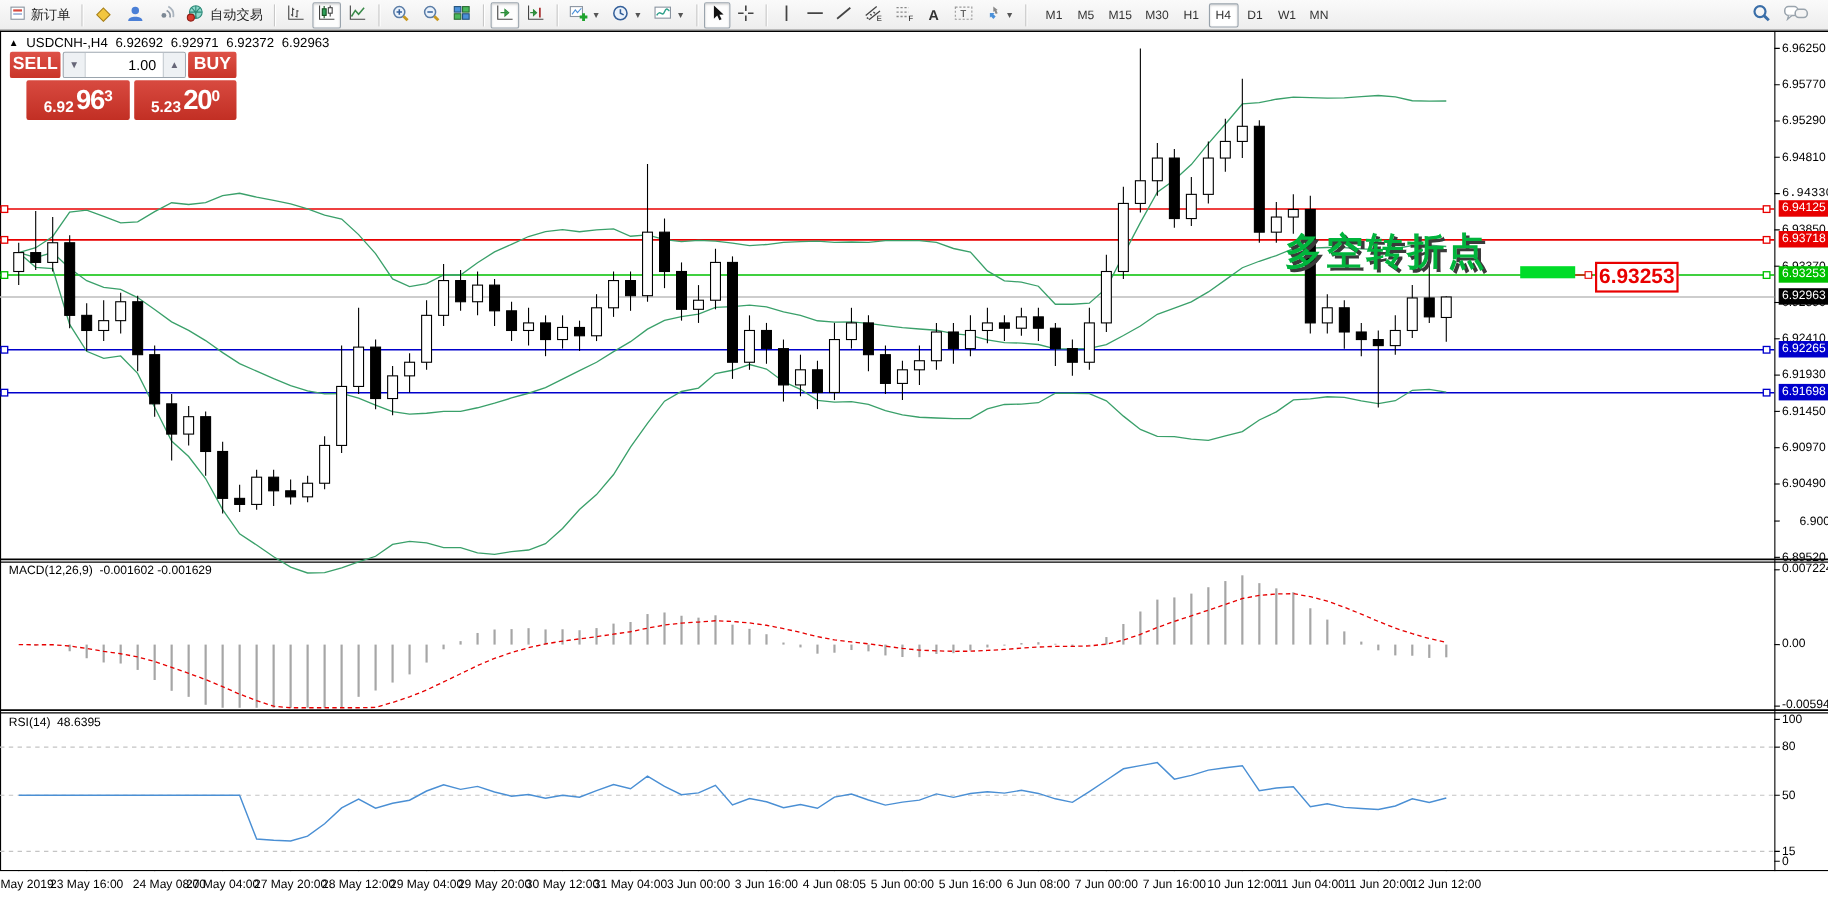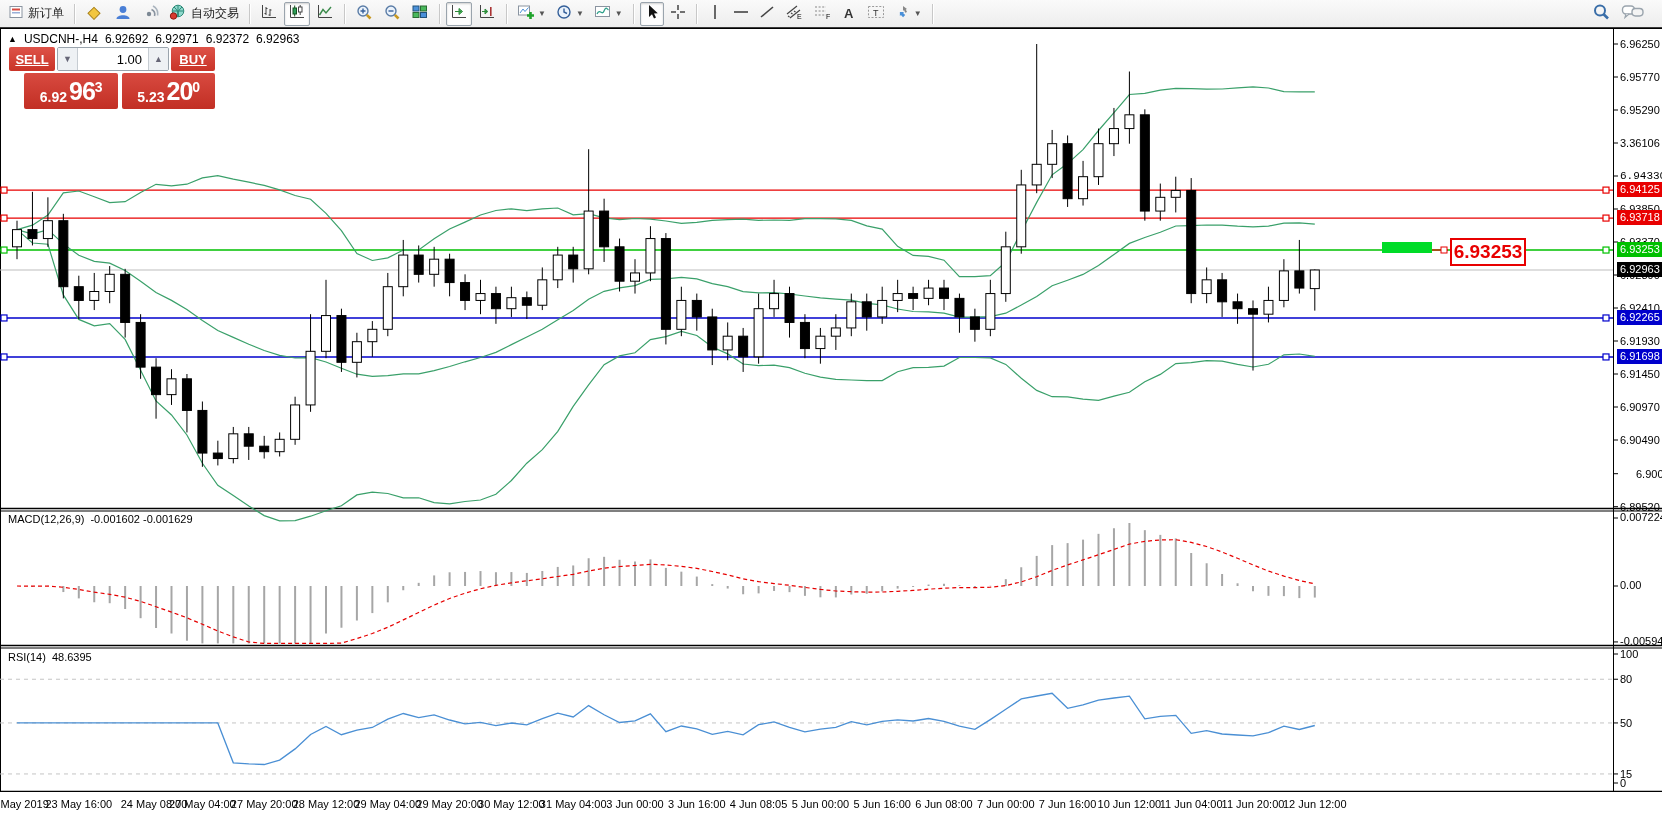--- a/index.html
+++ b/index.html
@@ -32,22 +32,22 @@
   
   .tick-label{position:absolute;left:1620px;font-size:11px;color:#000;height:14px;line-height:14px;}
   .lvl-label{position:absolute;left:1617px;width:45px;font-size:11px;height:15px;line-height:15px;color:#fff;padding-left:3px;}
   .sub-label{position:absolute;left:1620px;font-size:11px;color:#000;height:13px;line-height:13px;}
   .time-label{position:absolute;top:6px;font-size:11px;color:#000;transform:translateX(-50%);white-space:nowrap;}
   #time-axis{position:absolute;left:0;top:764px;width:1662px;height:24px;background:#fff;}
 
   
   .trade-panel{position:absolute;left:9px;top:19px;width:206px;}
   .tp-row1{display:flex;height:24px;}
-  .btn-red{background:linear-gradient(#de5248,#c93428);color:#fff;font-size:13px;font-weight:bold;border:none;border-radius:2px;
-           display:flex;align-items:center;justify-content:center;text-decoration:underline;}
+  .btn-red{background:linear-gradient(#de5248,#c93428);color:#fff;font-size:16px;font-weight:bold;border:none;border-radius:2px;
+           display:flex;align-items:center;justify-content:center;}
   .sell-btn{width:46px;margin-right:2px;}
   .buy-btn{width:44px;margin-left:2px;}
   .stepper{flex:1;display:flex;border:1px solid #9aa4ad;background:#fff;border-radius:2px;overflow:hidden;}
   .step-btn{width:20px;background:#eef1f4;border:none;color:#667;font-size:9px;display:flex;align-items:center;justify-content:center;}
   .step-btn.left{border-right:1px solid #c6ccd2;}
   .step-btn.right{border-left:1px solid #c6ccd2;}
   .vol-input{flex:1;border:none;outline:none;font-size:13px;text-align:right;padding-right:6px;color:#000;min-width:0;}
   .tp-row2{display:flex;margin-top:2px;height:36px;padding-left:15px;}
   .price-big{background:linear-gradient(#d84a40,#c22f24);color:#fff;border-radius:2px;display:flex;align-items:flex-end;justify-content:center;padding:0 4px 1px 4px;}
   .price-sell{width:100px;margin-right:2px;}
@@ -285,20 +285,31 @@
       <span>
         <svg width="16" height="16">
             <path d="M4 10 L7 13 L7 11.5 L10 11.5 L10 8.5 L7 8.5 L7 7 Z" fill="#4a90d9" transform="rotate(45 7 10)"></path>
             <path d="M8 2 L12 5 L10.8 5.4 L12 8 L10.2 8.7 L9 6 L8 7 Z" fill="#888"></path>
           </svg>
       </span>
       <span class="dd">▼</span>
     </button>
     <span class="sep"></span>
 
+    <div class="tf-group" id="tf-group">
+        <button class="tf-btn">M1</button>
+        <button class="tf-btn">M5</button>
+        <button class="tf-btn">M15</button>
+        <button class="tf-btn">M30</button>
+        <button class="tf-btn">H1</button>
+        <button class="tf-btn active">H4</button>
+        <button class="tf-btn">D1</button>
+        <button class="tf-btn">W1</button>
+        <button class="tf-btn">MN</button>
+      </div>
 
     <div class="tool-right">
       <button class="tb">
         <span>
           <svg width="19" height="18">
               <circle cx="8" cy="7.5" r="5" fill="none" stroke="#3a6ea8" stroke-width="2"></circle>
               <path d="M11.6 11.2 L16 15.5" stroke="#3a6ea8" stroke-width="2.6"></path>
             </svg>
         </span>
       </button>
@@ -688,27 +699,28 @@
 
     <div class="pane-label" style="top:485px">
       <span>MACD(12,26,9)</span>
       <span>-0.001602 -0.001629</span>
     </div>
     <div class="pane-label" style="top:623px">
       <span>RSI(14)</span>
       <span>48.6395</span>
     </div>
 
+    <div class="annotation-text" id="annotation-text" style="color: rgb(0, 180, 60);">多空转折点</div>
     <div class="price-callout">6.93253</div>
 
     <div id="axis-labels">
         <div class="tick-label" style="top: 9px;">6.96250</div>
         <div class="tick-label" style="top: 42px;">6.95770</div>
         <div class="tick-label" style="top: 75px;">6.95290</div>
-        <div class="tick-label" style="top: 108px;">3.36106</div>
+        <div class="tick-label" style="top: 108px;">6.94810</div>
         <div class="tick-label" style="top: 141px; font-family: Liberation Mono, monospace;">6.94330</div>
         <div class="tick-label" style="top: 174px;">6.93850</div>
         <div class="tick-label" style="top: 207px;">6.93370</div>
         <div class="tick-label" style="top: 240px;">6.92890</div>
         <div class="tick-label" style="top: 273px;">6.92410</div>
         <div class="tick-label" style="top: 306px;">6.91930</div>
         <div class="tick-label" style="top: 339px;">6.91450</div>
         <div class="tick-label" style="top: 372px;">6.90970</div>
         <div class="tick-label" style="top: 405px;">6.90490</div>
         <div class="tick-label" style="top: 438.688px; margin-left: 16px;">6.90000</div>

